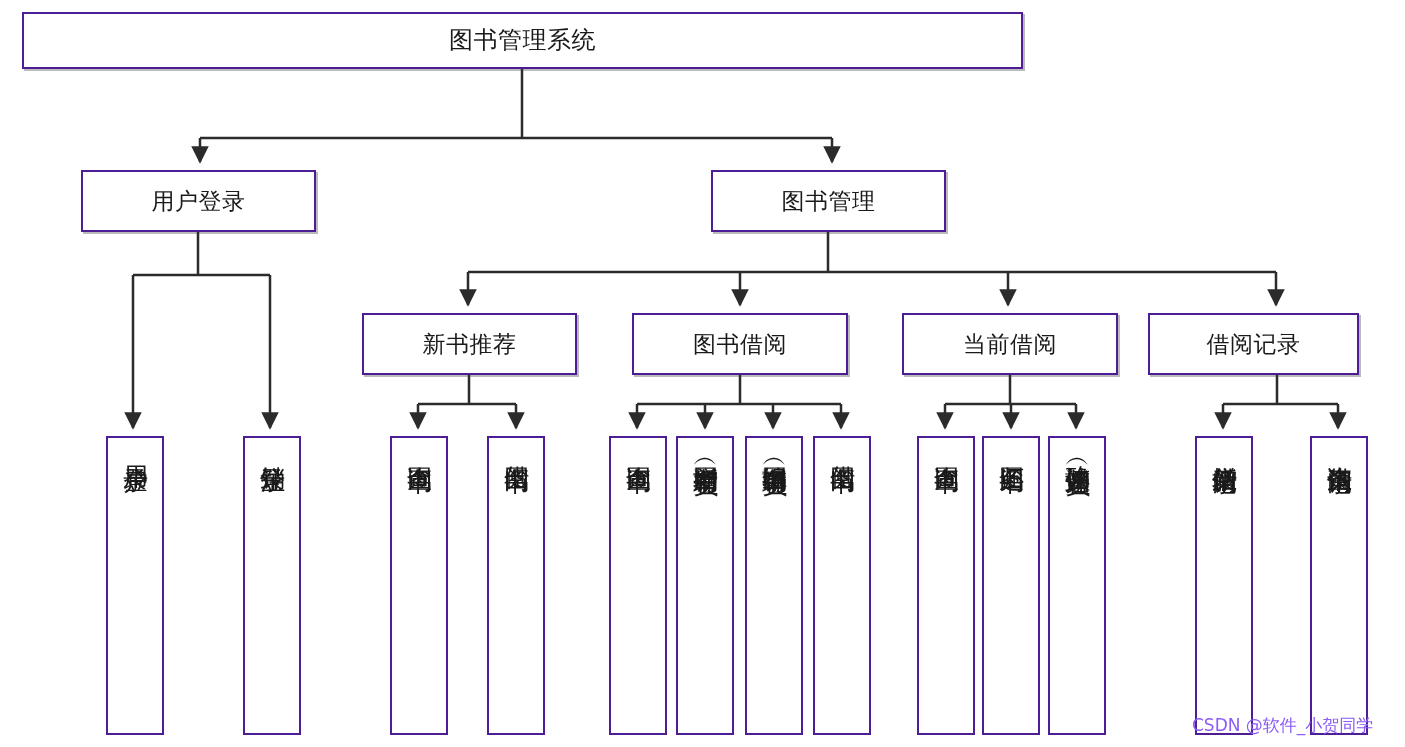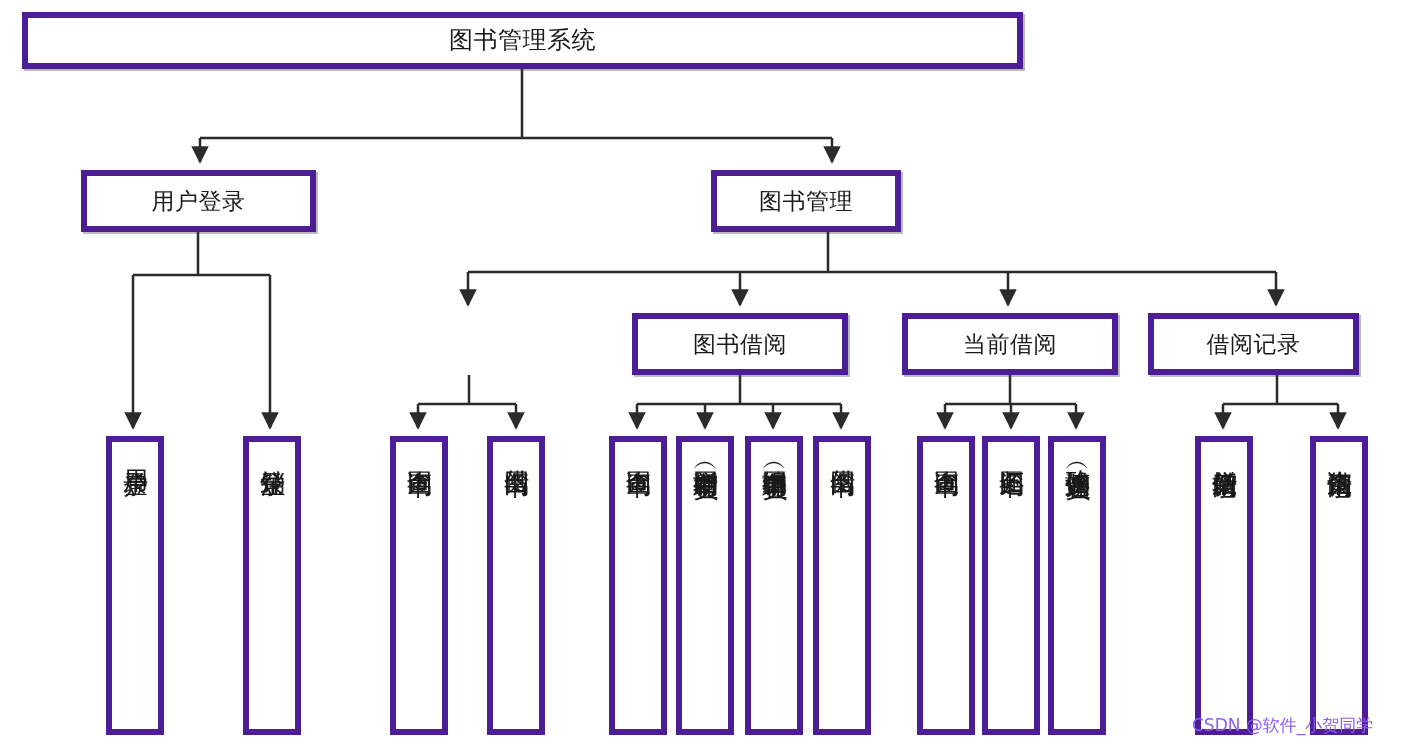--- a/index.html
+++ b/index.html
@@ -21,21 +21,21 @@
     position: absolute;
     left: 0;
     top: 0;
     width: 1405px;
     height: 747px;
   }
   .node {
     position: absolute;
     box-sizing: border-box;
     background: #ffffff;
-    border: 6px solid #4c1d95;
+    border: 2px solid #4c1d95;
     display: flex;
     align-items: center;
     justify-content: center;
     color: #1a1a1a;
     z-index: 2;
   }
   .node.shadowed {
     box-shadow: 2px 2px 0 0 rgba(60,60,60,0.35);
   }
   .node-label {
@@ -118,24 +118,27 @@
     </g>
   </svg>
 
   <div class="node h root shadowed" style="left:22px; top:12px; width:1001px; height:57px;">
     <span class="node-label">图书管理系统</span>
   </div>
 
   <div class="node h shadowed" style="left:81px; top:170px; width:235px; height:62px;">
     <span class="node-label">用户登录</span>
   </div>
-  <div class="node h shadowed" style="left:711px; top:170px; width:190px; height:62px;">
+  <div class="node h shadowed" style="left:711px; top:170px; width:235px; height:62px;">
     <span class="node-label">图书管理</span>
   </div>
 
+  <div class="node h shadowed" style="left:362px; top:313px; width:215px; height:62px;">
+    <span class="node-label">新书推荐</span>
+  </div>
   <div class="node h shadowed" style="left:632px; top:313px; width:216px; height:62px;justify-content:center;">
     <span class="node-label">图书借阅</span>
   </div>
   <div class="node h shadowed" style="left:902px; top:313px; width:216px; height:62px;">
     <span class="node-label">当前借阅</span>
   </div>
   <div class="node h shadowed" style="left:1148px; top:313px; width:211px; height:62px;">
     <span class="node-label">借阅记录</span>
   </div>
 

